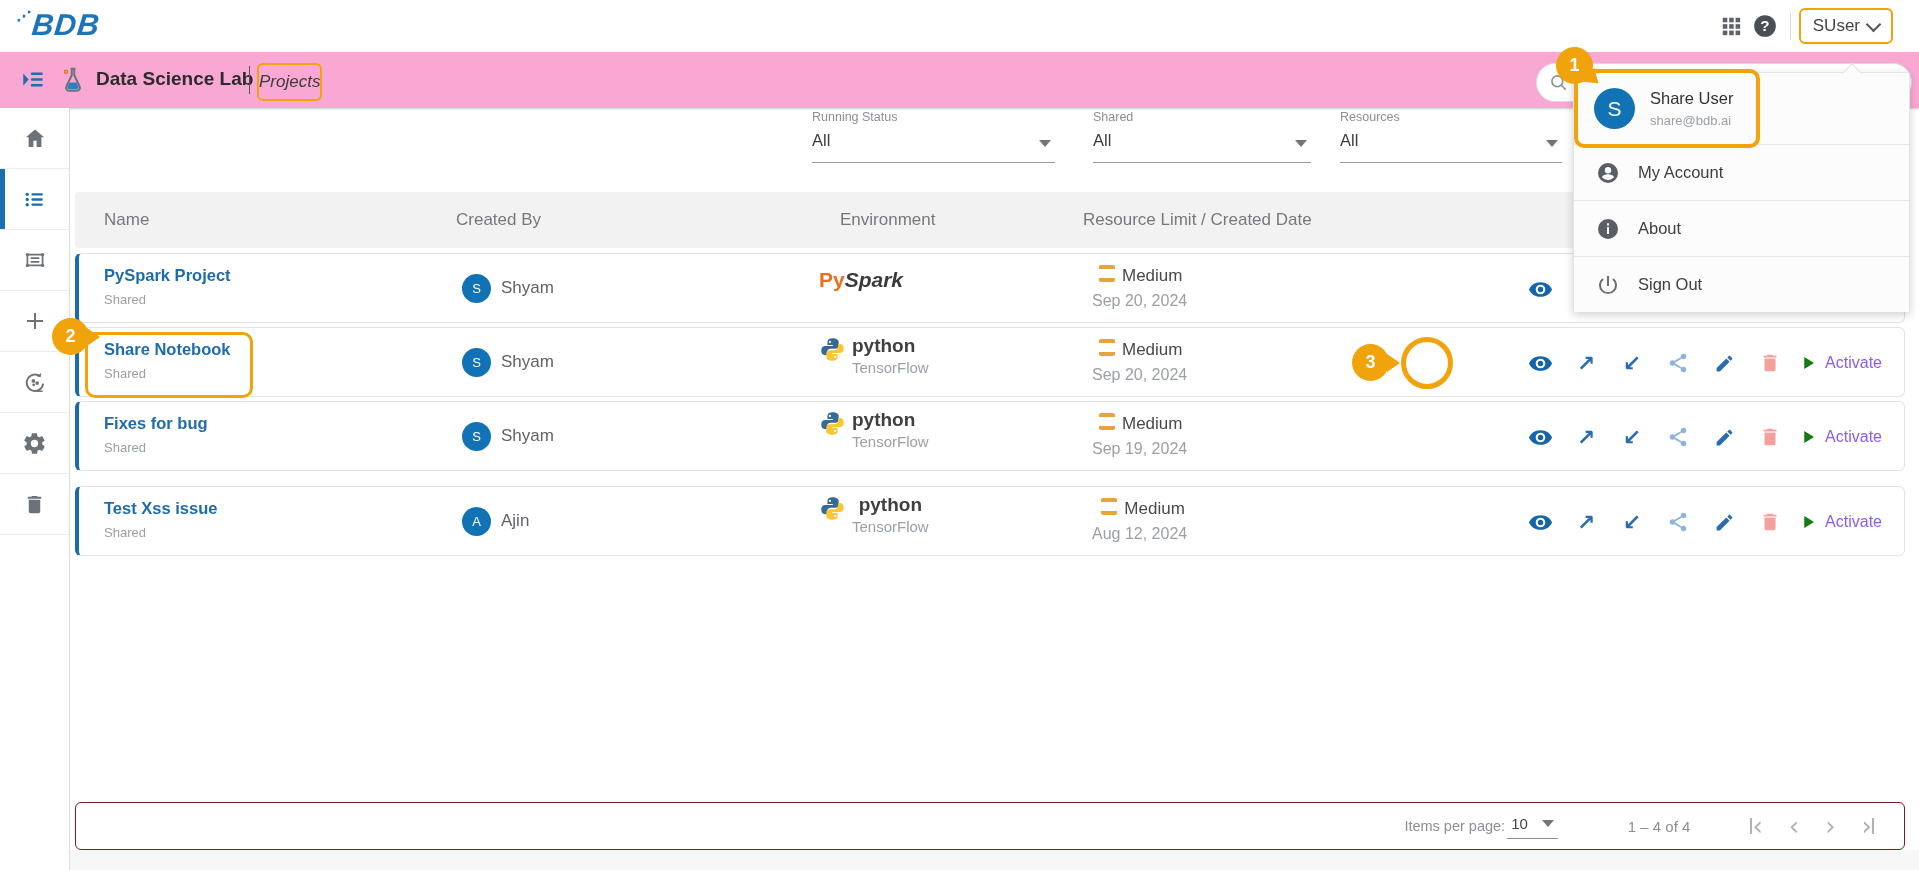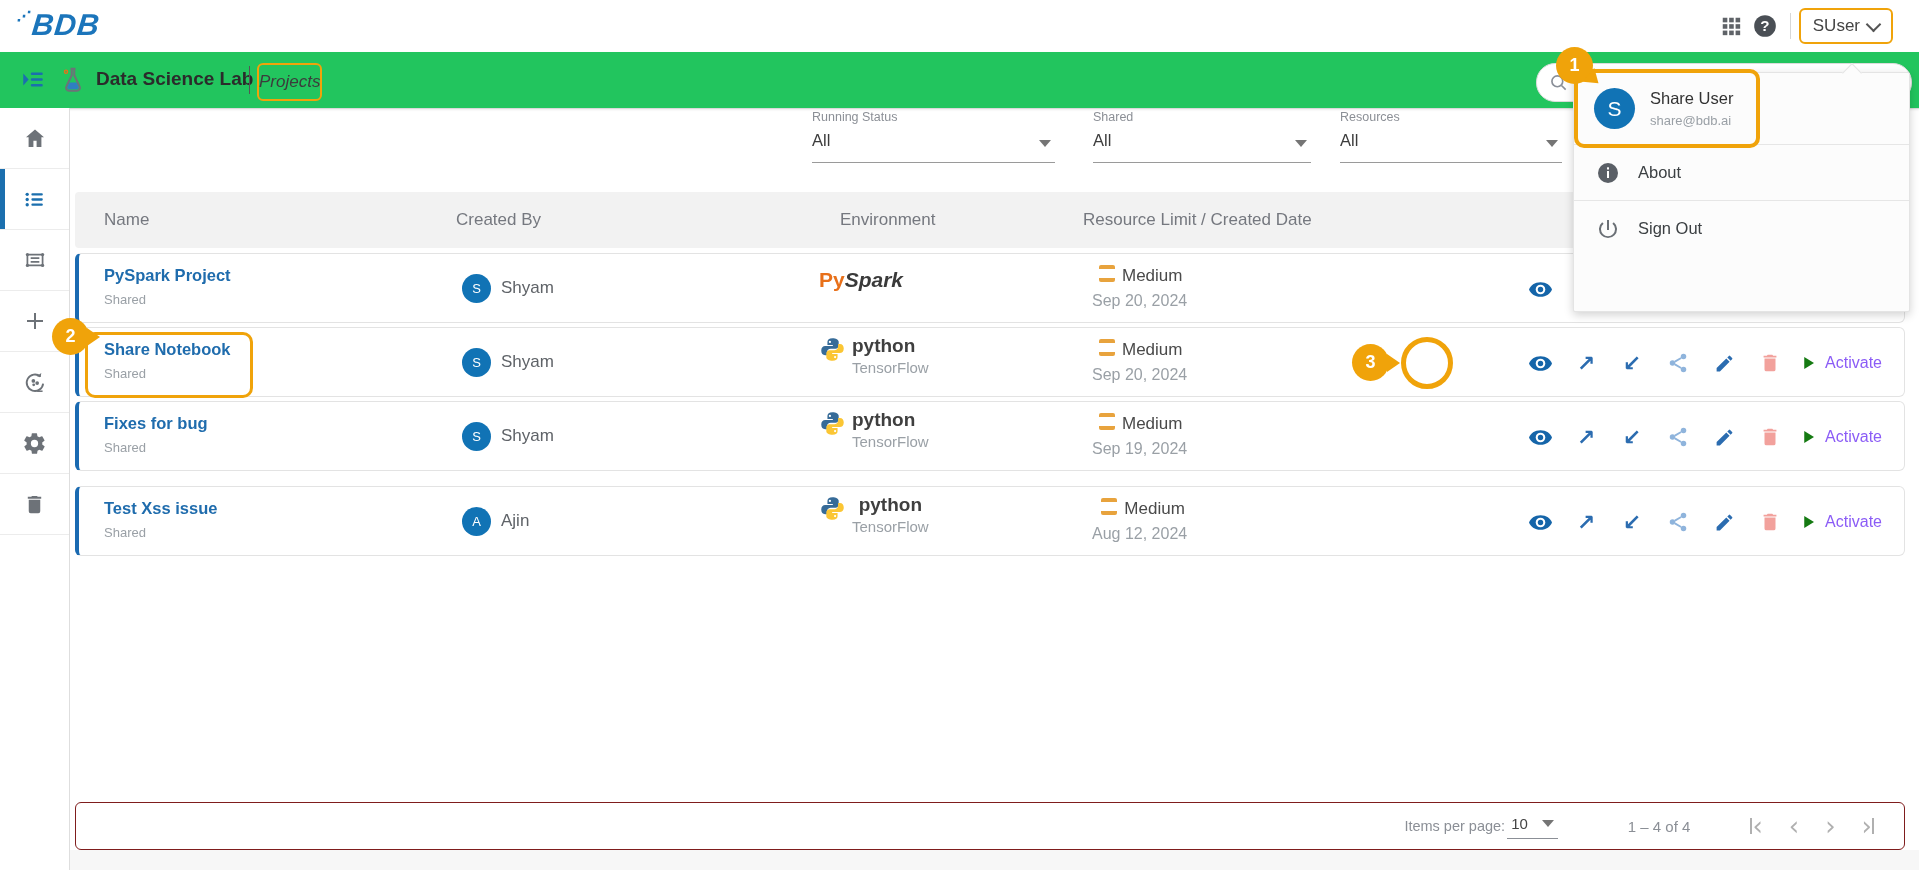--- a/index.html
+++ b/index.html
@@ -12,21 +12,21 @@
         font-size:30px;color:#1b75bb;letter-spacing:1px;transform:skewX(-6deg);}
   .logo .dots{font-size:14px;letter-spacing:2px;vertical-align:top;}
   .top-icons{position:absolute;right:0;top:0;height:52px;display:flex;align-items:center;}
   .icon-btn{width:34px;height:34px;display:flex;align-items:center;justify-content:center;cursor:pointer;}
   .vdiv{width:1px;height:26px;background:#d7d7d7;margin:0 8px;}
   .user-btn{border:2px solid #f0a30a;border-radius:6px;padding:6px 12px;display:flex;gap:8px;
             align-items:center;font-size:17px;color:#444;margin-right:26px;background:#fff;}
   .chev{width:9px;height:9px;border-right:2px solid #555;border-bottom:2px solid #555;
         transform:rotate(45deg);margin-top:-4px;}
   
-  .toolbar{position:absolute;left:0;top:52px;width:1919px;height:56px;background:#22c55e;
+  .toolbar{position:absolute;left:0;top:52px;width:1919px;height:56px;background:#f9a8d4;
            border-bottom:1px solid #d9d9d9;box-shadow:0 1px 2px rgba(0,0,0,.08);}
   .tb-title{position:absolute;left:96px;top:16px;font-size:19px;font-weight:bold;color:#2b2b2b;}
   .tb-sep{position:absolute;left:249px;top:14px;width:1px;height:28px;background:#555;}
   .projects-box{position:absolute;left:257px;top:11px;padding:7px 0;border:2px solid #f0a30a;
                 border-radius:6px;font-size:17px;color:#3c3c3c;background:transparent;font-style:italic;}
   
   .search-pill{position:absolute;left:1536px;top:63px;width:362px;height:37px;background:#fff;
                border:1px solid #dcdcdc;border-radius:19px;z-index:5;display:flex;align-items:center;padding-left:12px;}
   
   .sidebar{position:absolute;left:0;top:108px;width:69px;height:762px;background:#fff;border-right:1px solid #dedede;}
@@ -498,20 +498,26 @@
   <div class="footer-strip"></div>
 
   <div class="caret"></div>
   <div class="umenu">
     <div class="usec">
       <div class="uavatar">S</div>
       <div class="uname">Share User</div>
       <div class="uemail">share@bdb.ai</div>
     </div>
     <div class="mitem">
+      <svg width="24" height="24" viewBox="0 0 24 24" fill="#5a5f66">
+          <path d="M12 2a10 10 0 1 0 0 20 10 10 0 0 0 0-20zm0 4a3.2 3.2 0 1 1 0 6.4A3.2 3.2 0 0 1 12 6zm0 13.2a7.7 7.7 0 0 1-6-2.9c0-2 4-3.1 6-3.1s6 1.1 6 3.1a7.7 7.7 0 0 1-6 2.9z"></path>
+        </svg>
+      <span>My Account</span>
+    </div>
+    <div class="mitem">
       <svg width="24" height="24" viewBox="0 0 24 24">
           <circle cx="12" cy="12" r="10" fill="#5a5f66"></circle>
           <rect x="11" y="10" width="2" height="7" fill="#fff"></rect>
           <rect x="11" y="6.3" width="2" height="2.2" fill="#fff"></rect>
         </svg>
       <span>About</span>
     </div>
     <div class="mitem">
       <svg width="24" height="24" viewBox="0 0 24 24" fill="#6a6f75">
           <path d="M13 3h-2v10h2V3zM17.8 5.2l-1.4 1.5a7 7 0 1 1-8.8 0L6.2 5.2a9 9 0 1 0 11.6 0z"></path>

